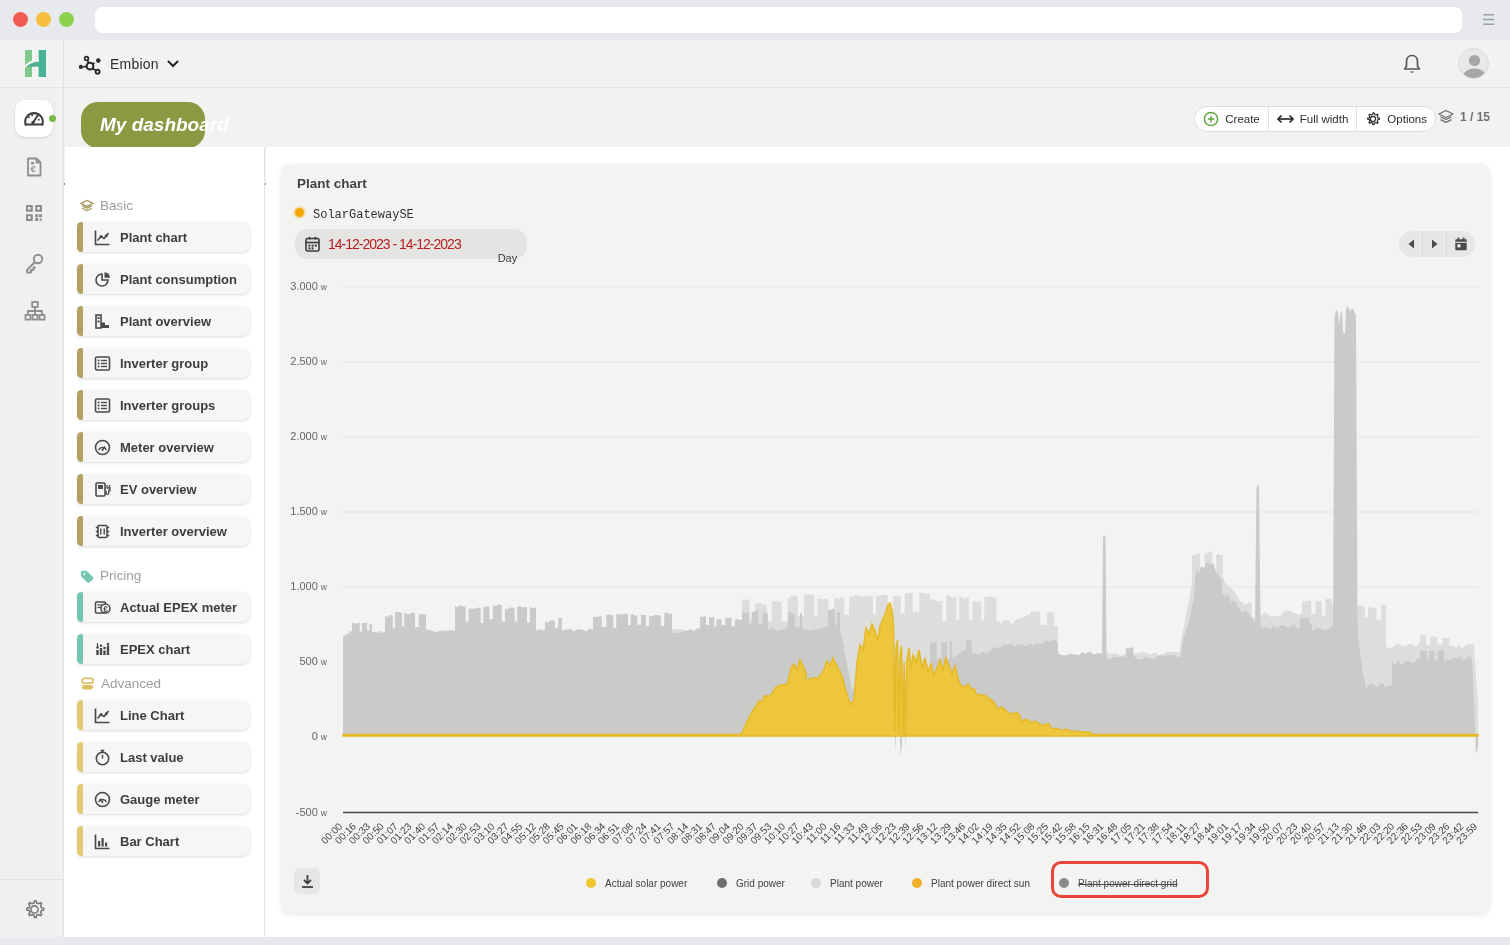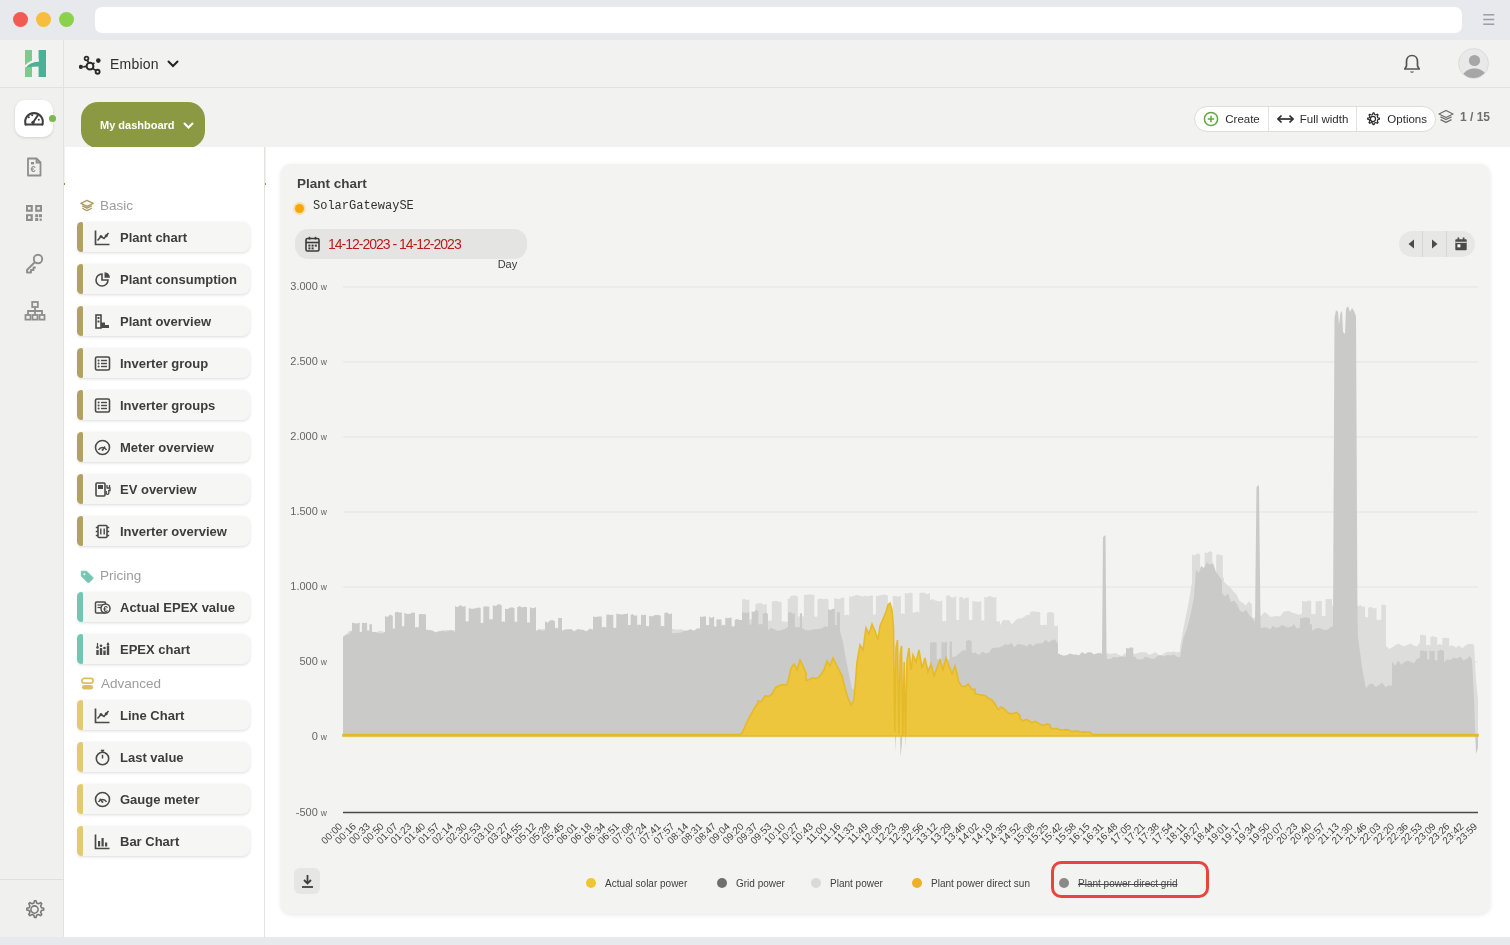--- a/index.html
+++ b/index.html
@@ -15,21 +15,21 @@
 #panel{position:absolute;left:65px;top:107px;width:200px;height:790px;background:#fff;border-right:1px solid #e2e2e1;}
 #main{position:absolute;left:266px;top:107px;width:1244px;height:790px;background:#fff;}
 
 #hlogo{position:absolute;left:25px;top:10px;}
 #embion{position:absolute;left:79px;top:11px;height:26px;display:flex;align-items:center;}
 #embion .t{font-size:14px;font-weight:normal;color:#2e2e2e;margin-left:8px;letter-spacing:.2px;}
 #embion .ch{margin-left:8px;}
 #bell{position:absolute;right:88px;top:13px;}
 #avatar{position:absolute;right:21px;top:8px;width:31px;height:31px;border-radius:50%;background:#e9e9e9;overflow:hidden;border:1px solid #dcdcdc;}
 
-#mydash{position:absolute;left:17px;top:14px;width:124px;height:46px;background:#8b9a42;border-radius:17px;color:#fff;font-size:11px;font-weight:bold;display:flex;align-items:center;padding-left:19px;white-space:nowrap;}
+#mydash{position:absolute;left:17px;top:14px;width:124px;height:46px;background:#8b9a42;border-radius:17px;color:#fff;font-size:19px;font-weight:bold;display:flex;align-items:center;padding-left:19px;white-space:nowrap;font-style:italic;}
 #mydash .ch{margin-left:8px;}
 #btngroup{position:absolute;right:74px;top:18px;height:26px;display:flex;background:#fff;border:1px solid #dddddc;border-radius:13px;}
 #btngroup .seg{display:flex;align-items:center;padding:0 8px;font-size:11.5px;color:#2d2d2d;border-right:1px solid #e3e3e2;white-space:nowrap;}
 #btngroup .seg:last-child{border-right:none;}
 #btngroup .seg svg{margin-right:6px;}
 #counter{position:absolute;right:20px;top:21px;display:flex;align-items:center;font-size:12px;color:#6f6f6f;font-weight:bold;}
 #counter svg{margin-right:6px;}
 
 #searchrow{position:absolute;left:0;top:0;width:199px;height:40px;border-bottom:1px solid #e0e0df;}
 #searchrow svg{position:absolute;left:13px;top:13px;}
@@ -46,27 +46,27 @@
 
 #activebox{position:absolute;left:15px;top:12px;width:38px;height:37px;background:#fff;border-radius:10px;box-shadow:0 1px 3px rgba(0,0,0,.13);}
 #activebox svg{position:absolute;left:7px;top:7px;}
 #activedot{position:absolute;left:49px;top:27px;width:7px;height:7px;border-radius:50%;background:#7cb84e;}
 .railico{position:absolute;left:23px;}
 #railsep{position:absolute;left:0;top:791px;width:64px;height:1px;background:#e0e0df;}
 #gear{position:absolute;left:23px;top:810px;}
 
 #card{position:absolute;left:15px;top:17px;width:1209px;height:750px;background:#f3f3f1;border-radius:10px;box-shadow:0 1px 4px rgba(0,0,0,.10);}
 #card h3{position:absolute;left:16px;top:12px;font-size:13.5px;color:#424242;}
-#serieslab{position:absolute;left:14px;top:35px;display:flex;align-items:flex-end;}
+#serieslab{position:absolute;left:14px;top:44px;display:flex;align-items:flex-start;}
 #serieslab .dot{width:9px;height:9px;border-radius:50%;background:#f6a800;box-shadow:0 0 0 2px rgba(246,168,0,.25);}
 #serieslab .t{margin-left:9px;font-family:"Liberation Mono",monospace;font-size:12px;color:#2f2f2f;}
 #datechip{position:absolute;left:14px;top:65px;height:30px;background:#e4e4e3;border-radius:13px;display:flex;align-items:center;padding:0 10px 0 10px;}
 #datechip svg{margin-right:8px;}
 #datechip .d{font-size:14px;color:#b91c1c;letter-spacing:-1px;}
-#datechip .day{font-size:11px;color:#3a3a3a;margin-left:5px;position:relative;top:20px;padding-left:32px;}
+#datechip .day{font-size:11px;color:#3a3a3a;margin-left:5px;position:relative;top:14px;padding-left:32px;}
 #navgroup{position:absolute;right:15px;top:67px;height:26px;display:flex;background:#e7e7e6;border-radius:13px;overflow:hidden;}
 #navgroup .seg{width:24px;display:flex;align-items:center;justify-content:center;border-right:1px solid #d8d8d7;}
 #navgroup .seg:last-child{border-right:none;width:28px;}
 .ylab{position:absolute;right:1182px;width:60px;text-align:right;font-size:11px;color:#666;}
 .ylab{right:auto;left:2px;width:44px;}
 .ylab span{font-size:8.5px;}
 #legend{position:absolute;left:0;top:703px;width:1209px;height:32px;}
 .litem{position:absolute;top:0;height:32px;display:flex;align-items:center;font-size:10px;color:#3f3f3f;}
 .litem .ld{width:10px;height:10px;border-radius:50%;margin-right:9px;}
 #dlbtn{position:absolute;left:13px;top:704px;width:26px;height:26px;background:#e6e6e5;border-radius:6px;display:flex;align-items:center;justify-content:center;}
@@ -286,21 +286,21 @@
           </svg>Pricing</div>
 <div class="witem">
           <span class="acc acc-p"></span>
           <svg width="17" height="17" viewBox="0 0 17 17">
             <rect x="1.5" y="3" width="10" height="11" rx="1" fill="none" stroke="#4a4a4a" stroke-width="1.5"></rect>
             <line x1="3.5" y1="6" x2="9.5" y2="6" stroke="#4a4a4a" stroke-width="1.2"></line>
             <line x1="3.5" y1="8.5" x2="9.5" y2="8.5" stroke="#4a4a4a" stroke-width="1.2"></line>
             <circle cx="11.5" cy="9.5" r="4.5" fill="#f6f6f5" stroke="#4a4a4a" stroke-width="1.5"></circle>
             <text x="9.3" y="12.6" font-size="8.5" fill="#4a4a4a" font-weight="bold">€</text>
           </svg>
-          <span class="lbl">Actual EPEX value</span>
+          <span class="lbl">Actual EPEX meter</span>
         </div>
 <div class="witem">
           <span class="acc acc-p"></span>
           <svg width="17" height="17" viewBox="0 0 17 17">
             <path d="M3.5 9 L3.5 14 M7 7 L7 14 M10.5 9.5 L10.5 14 M14 5 L14 14" stroke="#4a4a4a" stroke-width="2.4"></path>
             <path d="M3.5 2 L3.5 7 M7 4 L7 5 M10.5 6 L10.5 7.5 M14 1.5 L14 3" stroke="#4a4a4a" stroke-width="1.2"></path>
             <circle cx="3.5" cy="6.5" r="1.3" fill="#4a4a4a"></circle>
             <circle cx="7" cy="4.8" r="1.3" fill="#4a4a4a"></circle>
             <circle cx="10.5" cy="7" r="1.3" fill="#4a4a4a"></circle>
             <circle cx="14" cy="3.5" r="1.3" fill="#4a4a4a"></circle>

